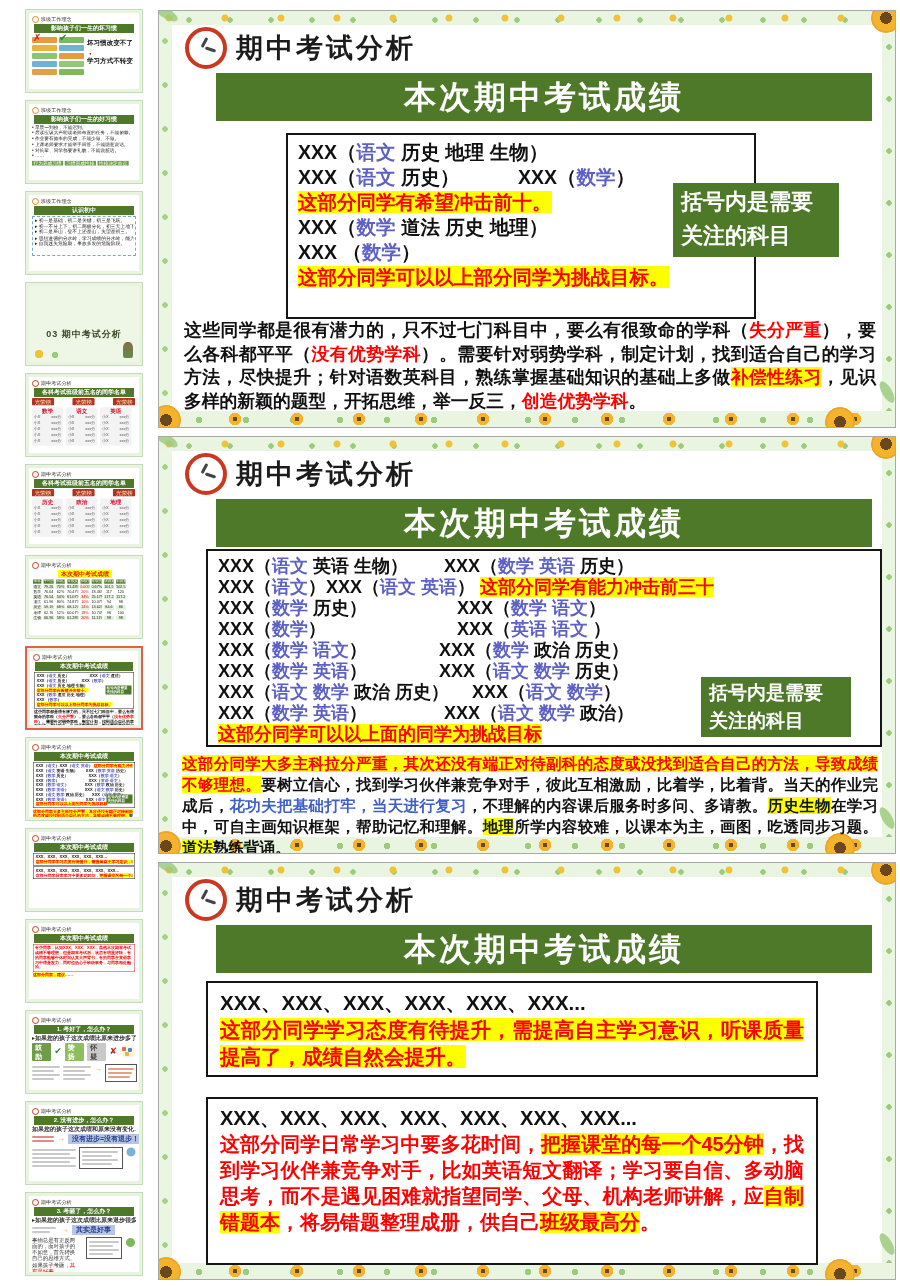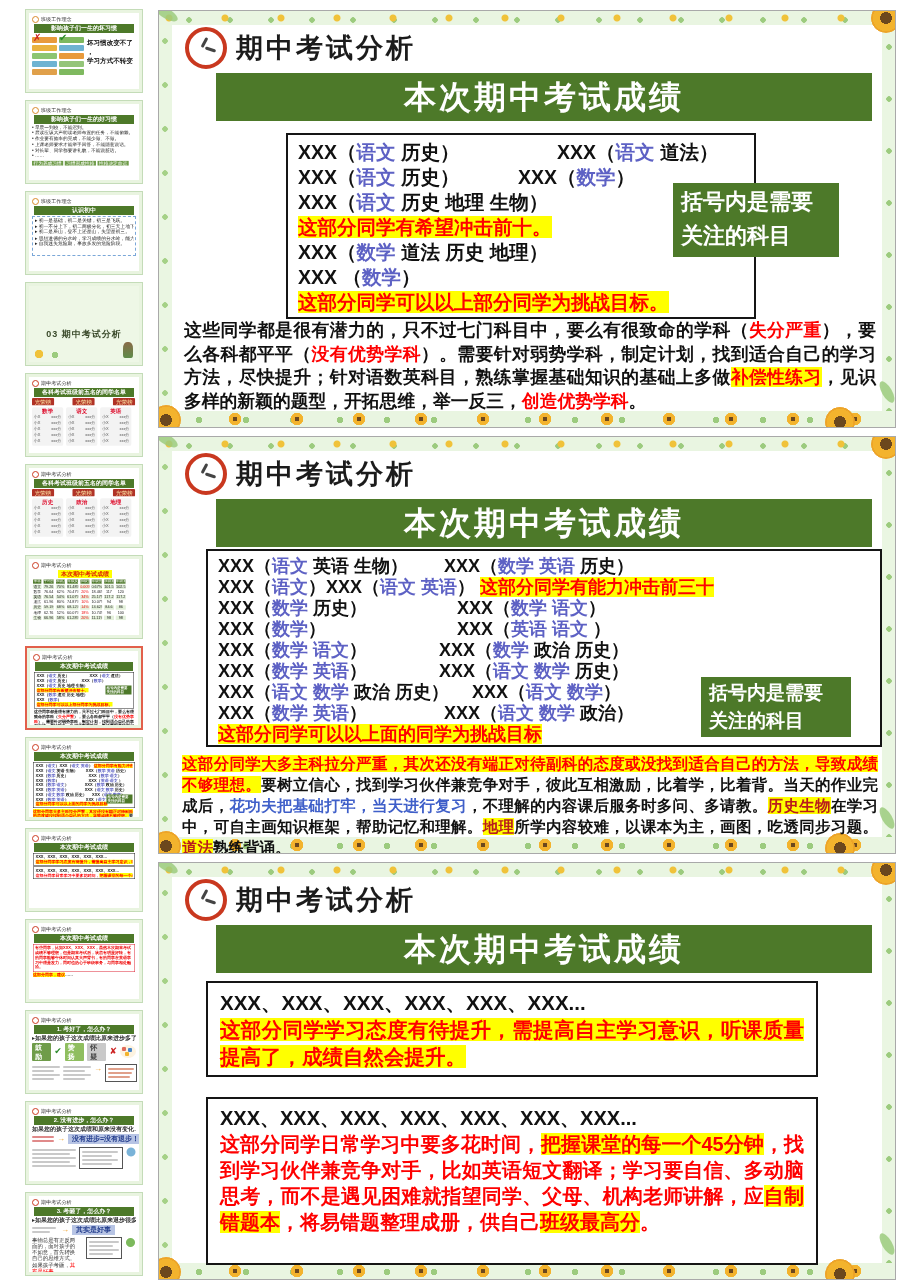--- a/index.html
+++ b/index.html
@@ -95,21 +95,21 @@
   #s1 .note{left:542px;top:240px;width:150px;height:60px;font-size:19px;line-height:28px}
   #s1-para{left:23px;top:316px;width:696px;font-size:15.5px;line-height:21px}
   #s2 .bigbox{left:47px;width:612px}
   #s2-b0{top:118px;height:96px;font-size:20.5px;line-height:27px}
   #s2-b1{top:234px;height:168px;font-size:20px;line-height:26px}
 
   .c-k{color:#111}
   .c-b{color:#5d61c4}
   .c-r{color:#fe0000}
   .c-rh{color:#fe0000;background:#ffff00}
-  .c-kh{color:#b91c1c;background:#ffff00}
+  .c-kh{color:#0f172a;background:#ffff00}
   .c-bl{color:#3f5fc9}
 </style>
 </head>
 <body>
 
 <aside class="sidebar" id="thumbs">
     <div class="thumb">
       <div class="t-in">
         <div class="m-head">
           <span class="m-clock" style="border-color: rgb(217, 138, 43);"></span>
@@ -618,23 +618,22 @@
     <div class="sunc" style="left:-8px;bottom:-8px"></div>
     <div class="sunc" style="right:40px;bottom:-10px"></div>
     <div class="leafd" style="left:-4px;top:-2px;transform:rotate(30deg)"></div>
     <div class="leafd" style="right:-4px;bottom:30px;transform:rotate(60deg)"></div>
     <div class="slide-head">
       <div class="clockbig"></div>
       <div class="slide-title">期中考试分析</div>
     </div>
     <div class="banner">本次期中考试成绩</div>
     <div class="listbox" id="s0-box">
-        <div class="line"><span class="c-k">XXX（</span><span class="c-b">语文</span><span class="c-k"> 历史）　　　　　XXX（</span><span class="c-b">语文</span><span class="c-k"> 道法）</span></div>
+        <div class="line"><span class="c-k">XXX（</span><span class="c-b">语文</span><span class="c-k"> 历史 地理 生物）</span></div>
         <div class="line"><span class="c-k">XXX（</span><span class="c-b">语文</span><span class="c-k"> 历史）　　　XXX（</span><span class="c-b">数学</span><span class="c-k">）</span></div>
-        <div class="line"><span class="c-k">XXX（</span><span class="c-b">语文</span><span class="c-k"> 历史 地理 生物）</span></div>
         <div class="line"><span class="c-rh">这部分同学有希望冲击前十。</span></div>
         <div class="line"><span class="c-k">XXX（</span><span class="c-b">数学</span><span class="c-k"> 道法 历史 地理）</span></div>
         <div class="line"><span class="c-k">XXX （</span><span class="c-b">数学</span><span class="c-k">）</span></div>
         <div class="line"><span class="c-rh">这部分同学可以以上部分同学为挑战目标。</span></div>
       </div>
     <div class="note">
       <div>括号内是需要</div>
       <div>关注的科目</div>
     </div>
     <div class="para" id="s0-para"><span class="c-k">这些同学都是很有潜力的，只不过七门科目中，要么有很致命的学科（</span><span class="c-r">失分严重</span><span class="c-k">），要么各科都平平（</span><span class="c-r">没有优势学科</span><span class="c-k">）。需要针对弱势学科，制定计划，找到适合自己的学习方法，尽快提升；针对语数英科目，熟练掌握基础知识的基础上多做</span><span class="c-rh">补偿性练习</span><span class="c-k">，见识多样的新颖的题型，开拓思维，举一反三，</span><span class="c-r">创造优势学科</span><span class="c-k">。</span></div>

